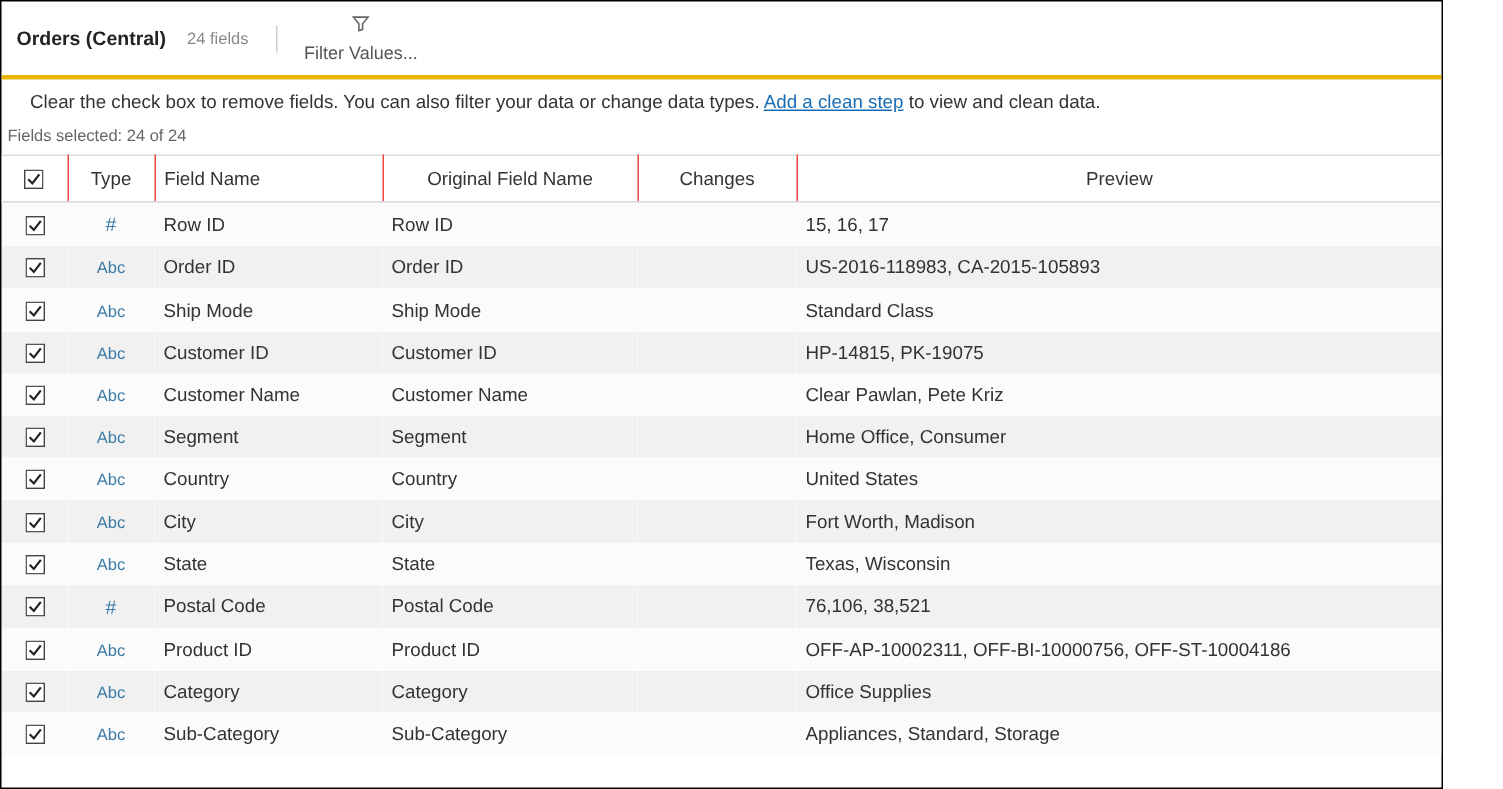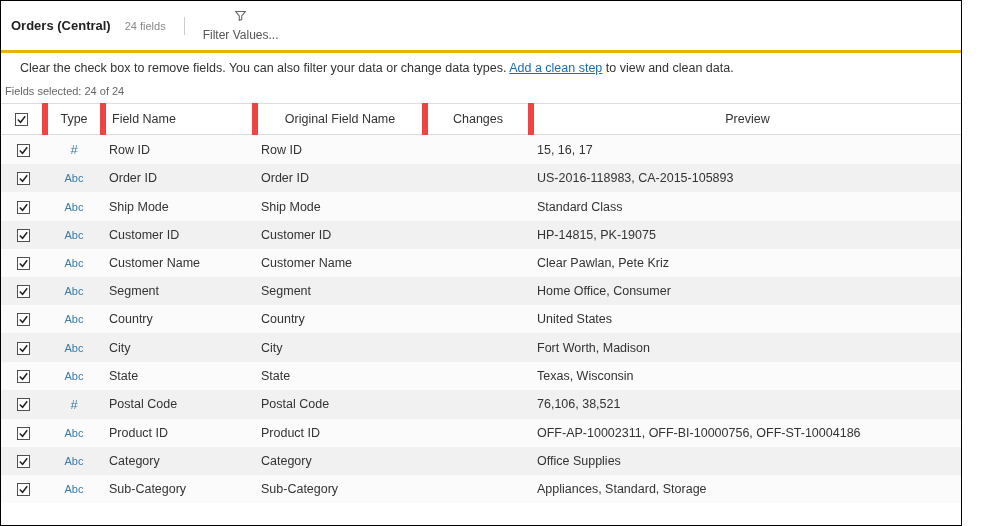--- a/index.html
+++ b/index.html
@@ -91,21 +91,21 @@
   }
   tr.row-even td { background: #fbfbfb; }
   tr.row-odd  td { background: #f1f1f1; }
   .col-chk  { width: 44px; }
   .col-type { width: 58px; }
   .col-fname{ width: 152px; }
   .col-ofname{ width: 170px; }
   .col-changes{ width: 106px; }
   .col-preview{ width: auto; }
   
-  table.fields th { border-right: 6px solid #ef4444; }
+  table.fields th { border-right: 1px solid #ef4444; }
   table.fields th:last-child { border-right: none; }
 
   .chk {
     width: 13px; height: 13px;
     display: inline-block;
     vertical-align: middle;
   }
   .type-badge {
     color: #3a7aa6;
     font-size: 11px;

